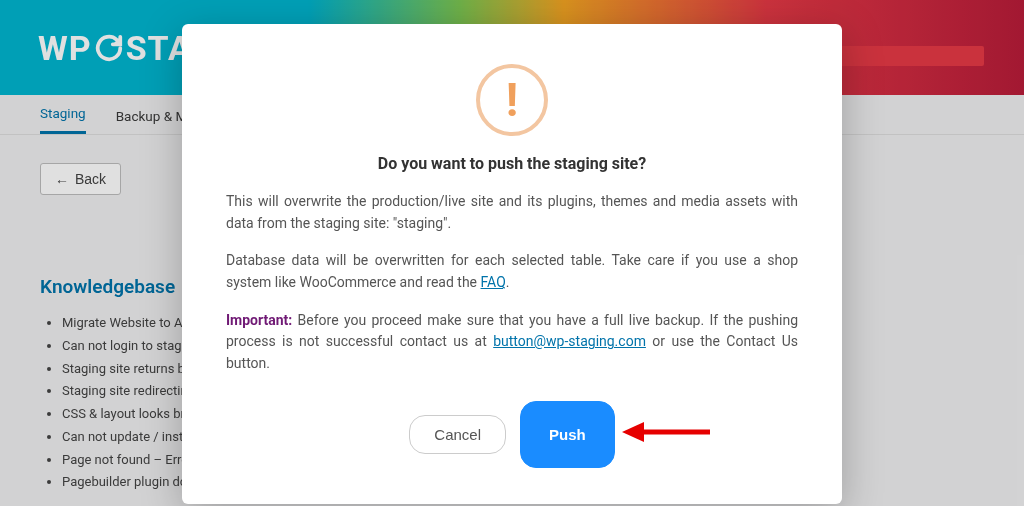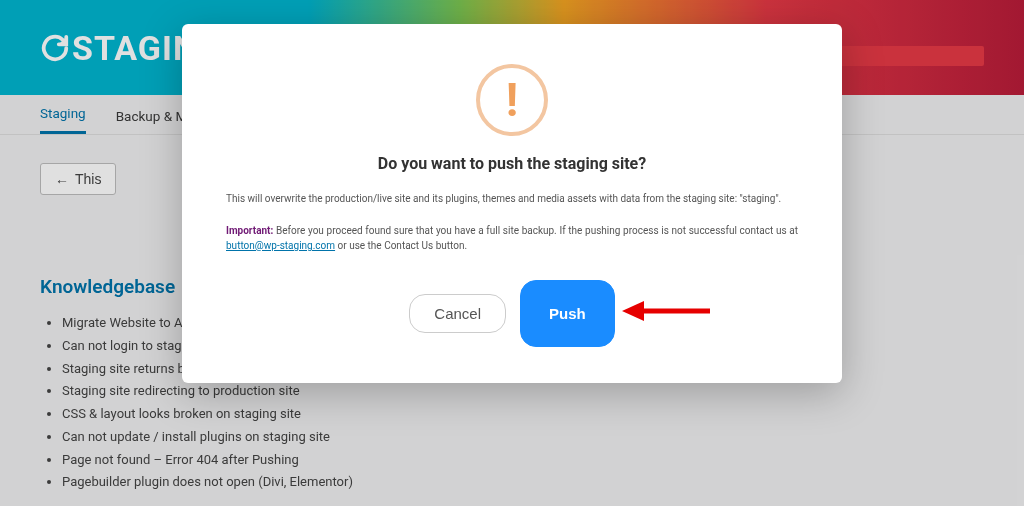--- a/index.html
+++ b/index.html
@@ -16,34 +16,35 @@
     .back-btn { display:inline-flex; align-items:center; gap:6px; padding:7px 14px; border:1px solid #bdbdbd; border-radius:3px; background:#fff; font-size:14px; cursor:pointer; color:#444; }
     .kb { margin-top:80px; }
     .kb-title { font-size:19px; color:#0073aa; font-weight:600; margin-bottom:14px; }
     .kb-list { list-style:disc; padding-left:22px; }
     .kb-list li { font-size:13px; color:#444; line-height:1.75; cursor:pointer; }
     .overlay { position:absolute; inset:0; background:rgba(0,0,0,0.12); display:flex; align-items:flex-start; justify-content:center; padding-top:24px; }
     .modal { background:#fff; width:660px; border-radius:6px; padding:40px 44px 36px; box-shadow:0 10px 40px rgba(0,0,0,0.25); position:relative; }
     .modal-icon { display:flex; justify-content:center; margin-bottom:18px; }
     .excl { width:72px; height:72px; border:4px solid #f3c6a1; border-radius:50%; display:flex; align-items:center; justify-content:center; color:#f0a05c; font-size:46px; font-weight:700; }
     .modal-title { text-align:center; font-size:16px; font-weight:700; color:#333; margin-bottom:18px; }
-    .modal-body p { font-size:10px; color:#555; line-height:1.55; text-align:justify; margin-bottom:16px; }
+    .modal-body p { font-size:14px; color:#555; line-height:1.55; text-align:justify; margin-bottom:16px; }
     .modal-body a { color:#0073aa; text-decoration:underline; }
     .modal-body strong { color:#701a75; }
     .modal-actions { display:flex; justify-content:center; gap:14px; margin-top:26px; align-items:center; position:relative; }
     .btn { padding:10px 24px; font-size:15px; border-radius:16px; cursor:pointer; font-weight:500; }
     .btn-cancel { background:#fff; border:1px solid #ccc; color:#555; }
     .btn-push { background:#1a8cff; border:1px solid #1a8cff; color:#fff; font-weight:700; padding:24px 28px; }
     .arrow { position:absolute; left:calc(50% + 110px); top:50%; transform:translateY(-50%); }
   </style>
 </head>
 <body>
 
 <div class="topbar">
   <div class="logo">
+    <span>WP</span>
     <span class="logo-cycle">
       <svg width="30" height="30" viewBox="0 0 24 24" fill="none" stroke="#fff" stroke-width="3" stroke-linecap="round">
           <path d="M21 12a9 9 0 1 1-3-6.7"></path>
           <polyline points="21 3 21 9 15 9" fill="#fff"></polyline>
         </svg>
     </span>
     <span>STAGING</span>
   </div>
   <div class="version-bar">
     <span>Staging Pro v. 5.0.3</span>
@@ -52,21 +53,21 @@
 </div>
 
 <div class="tabs">
   <div class="tab active">Staging</div>
   <div class="tab">Backup &amp; Migration</div>
 </div>
 
 <div class="content">
   <button class="back-btn">
     <span>←</span>
-    <span>This</span>
+    <span>Back</span>
   </button>
 
   <div class="kb">
     <div class="kb-title">Knowledgebase</div>
     <ul class="kb-list">
       <li>Migrate Website to Another Server or Domain</li>
       <li>Can not login to staging site</li>
       <li>Staging site returns blank white page</li>
       <li>Staging site redirecting to production site</li>
       <li>CSS &amp; layout looks broken on staging site</li>
@@ -79,21 +80,24 @@
 
 <div class="overlay">
   <div class="modal">
     <div class="modal-icon">
       <div class="excl">!</div>
     </div>
     <div class="modal-title">Do you want to push the staging site?</div>
     <div class="modal-body">
       <p>This will overwrite the production/live site and its plugins, themes and media assets with data from the staging site: "staging".</p>
       <p>
-        <strong>Important:</strong><span> Before you proceed found sure that you have a full site backup. If the pushing process is not successful contact us at </span><a href="#">button@wp-staging.com</a><span> or use the Contact Us button.</span>
+        <span>Database data will be overwritten for each selected table. Take care if you use a shop system like WooCommerce and read the </span><a href="#">FAQ</a><span>.</span>
+      </p>
+      <p>
+        <strong>Important:</strong><span> Before you proceed make sure that you have a full live backup. If the pushing process is not successful contact us at </span><a href="#">button@wp-staging.com</a><span> or use the Contact Us button.</span>
       </p>
     </div>
     <div class="modal-actions">
       <button class="btn btn-cancel">Cancel</button>
       <button class="btn btn-push">Push</button>
       <span class="arrow">
         <svg width="90" height="26" viewBox="0 0 90 26">
             <line x1="88" y1="13" x2="18" y2="13" stroke="#e60000" stroke-width="5"></line>
             <polygon points="0,13 22,3 22,23" fill="#e60000"></polygon>
           </svg>

